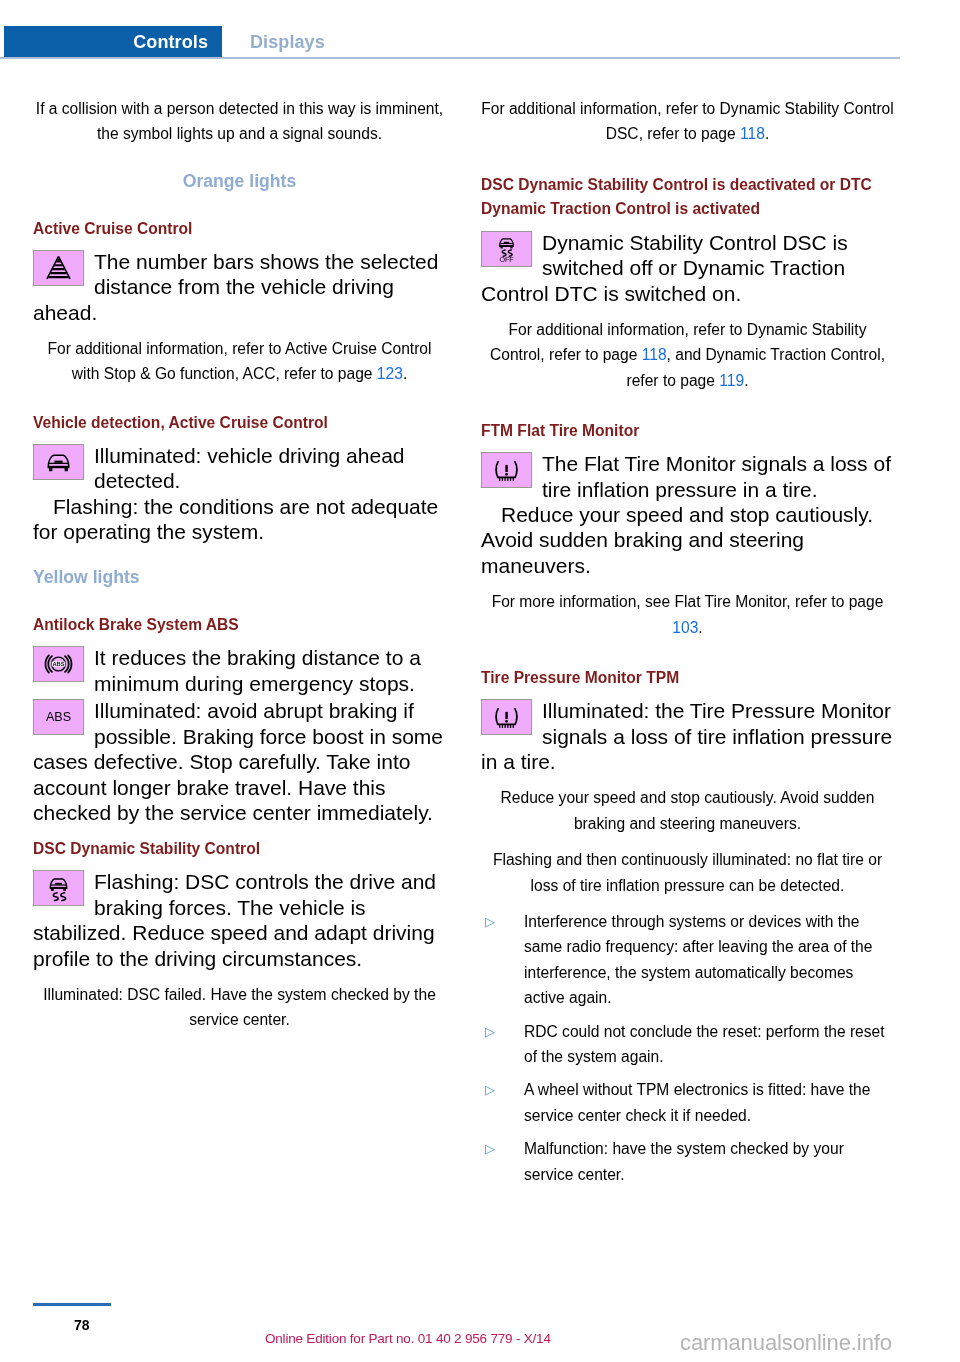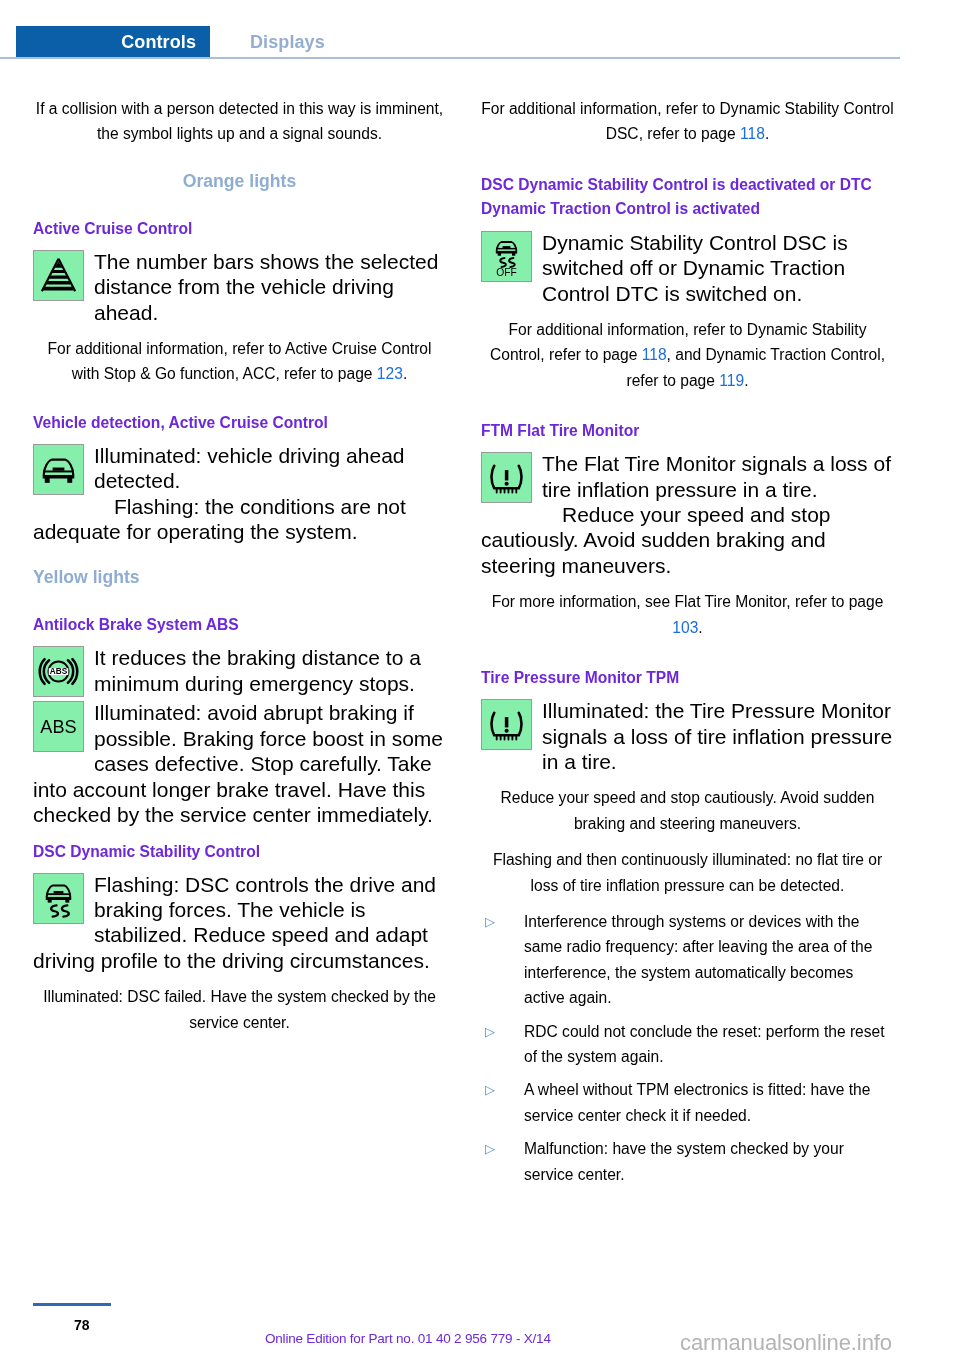--- a/index.html
+++ b/index.html
@@ -35,22 +35,22 @@
   .tab {
     position: absolute;
     top: 0;
     height: 32px;
     line-height: 32px;
     font-size: 18px;
     font-weight: bold;
     letter-spacing: 0.1px;
   }
   .tab-active {
-    left: 16px;
-    width: 194px;
+    left: 4px;
+    width: 218px;
     background: #0a5fa8;
     color: #ffffff;
     text-align: right;
     padding-right: 0;
     box-sizing: border-box;
   }
   .tab-active span {
     display: inline-block;
     padding-right: 14px;
   }
@@ -85,38 +85,38 @@
     font-weight: bold;
     color: #8facd2;
   }
   h2.section.first { margin-top: 22px; text-align: center; }
 
   h3.sub {
     margin: 24px 0 9px 0;
     font-size: 15.6px;
     line-height: 23px;
     font-weight: bold;
-    color: #6d28d9;
+    color: #7f1d1d;
   }
   h3.sub.multiline { line-height: 24px; }
 
   .pageref { color: #1a6fe0; }
 
   
   .iconblock { margin: 0 0 11px 0; }
   .iconblock::after { content: ""; display: block; clear: both; }
 
   .icon-box {
     float: left;
     width: 51px;
-    height: 51px;
+    height: 36px;
     border: 1px solid #9a9a9a;
     box-sizing: border-box;
     margin: 1px 10px 1px 0;
-    background: #86efac;
+    background: #f0abfc;
     position: relative;
   }
   .icon-box svg { display: block; width: 100%; height: 100%; }
 
   .iconblock p {
     margin: 0;
     font-size: 21px;
     line-height: 25.4px;
   }
 
@@ -157,21 +157,21 @@
     top: 1317px;
     font-size: 14px;
     font-weight: bold;
     color: #000;
   }
   .footer-edition {
     position: absolute;
     left: 265px;
     top: 1331px;
     font-size: 13.5px;
-    color: #6d28d9;
+    color: #be185d;
     letter-spacing: -0.2px;
   }
   .footer-watermark {
     position: absolute;
     left: 680px;
     top: 1330px;
     font-size: 22px;
     color: #b4b4b4;
     letter-spacing: -0.1px;
   }

